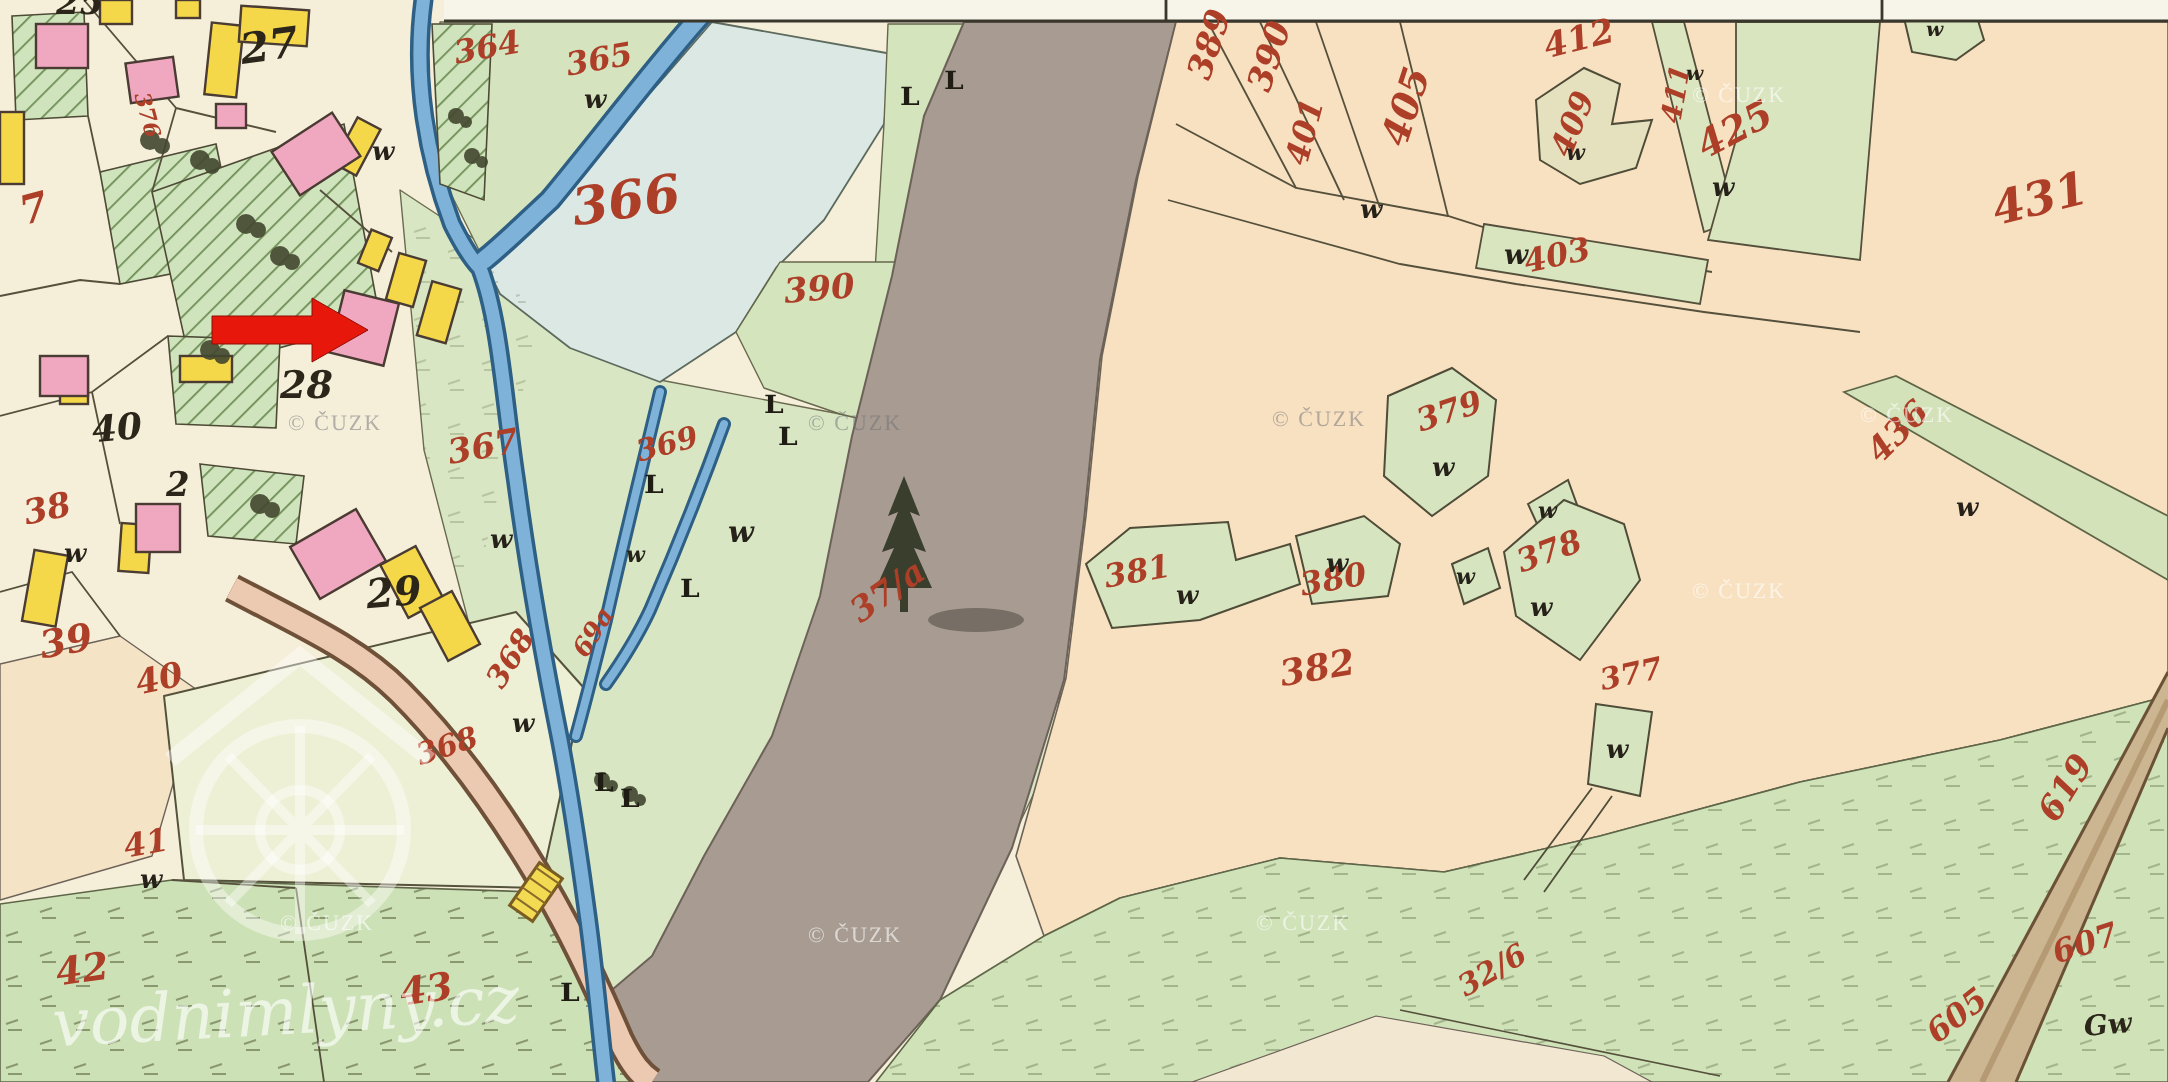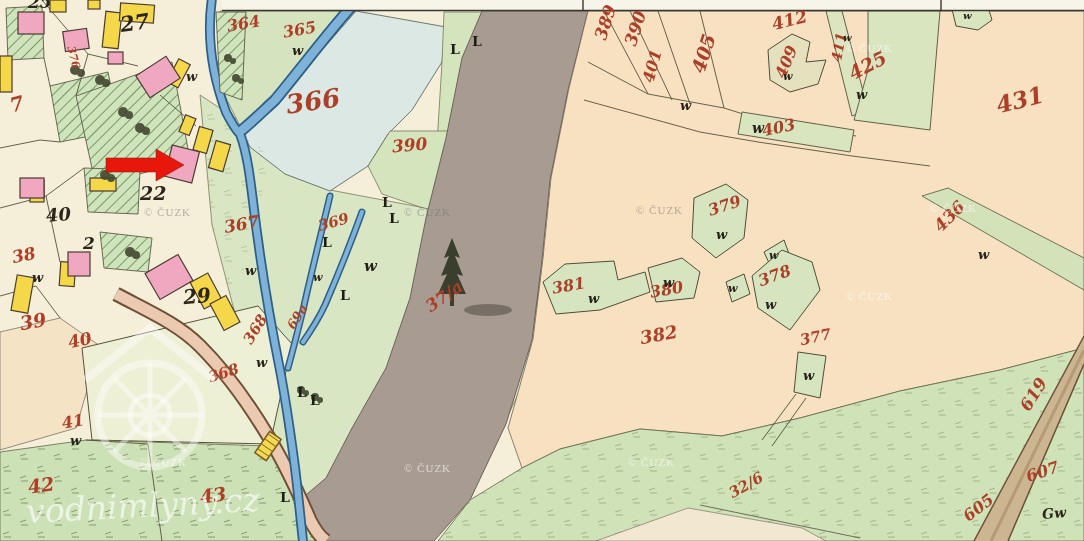--- a/index.html
+++ b/index.html
@@ -227,21 +227,21 @@
     <path d="M583,0 L583,10 M941,0 L941,10" stroke="#3a372c" stroke-width="1.4" fill="none"></path>
   </g>
 
   <path d="M106,158 L156,158 L156,149 L184,165 L156,181 L156,172 L106,172 Z" fill="#e8170b" stroke="#8e0e06" stroke-width=".5"></path>
 </svg>
 
 <div>
 
   <span class="lbl blk" style="left:28px;top:-6px;font-size:17px;">25</span>
   <span class="lbl blk" style="left:120px;top:12px;font-size:21px;transform:rotate(-8deg)">27</span>
-  <span class="lbl blk" style="left:140px;top:184px;font-size:19px;">22</span>
+  <span class="lbl blk" style="left:140px;top:184px;font-size:19px;">28</span>
   <span class="lbl blk" style="left:183px;top:286px;font-size:20px;transform:rotate(-5deg)">29</span>
   <span class="lbl blk" style="left:46px;top:206px;font-size:18px;transform:rotate(-5deg)">40</span>
   <span class="lbl blk" style="left:83px;top:235px;font-size:17px;">2</span>
   <span class="lbl blk" style="left:1042px;top:506px;font-size:14px;transform:rotate(-5deg)">Gw</span>
 
   <span class="lbl red" style="left:10px;top:94px;font-size:20px;transform:rotate(-15deg)">7</span>
   <span class="lbl red" style="left:62px;top:52px;font-size:11px;transform:rotate(75deg)">376</span>
   <span class="lbl red" style="left:227px;top:16px;font-size:16px;transform:rotate(-10deg)">364</span>
   <span class="lbl red" style="left:283px;top:22px;font-size:16px;transform:rotate(-10deg)">365</span>
   <span class="lbl red" style="left:286px;top:88px;font-size:26px;transform:rotate(-8deg)">366</span>

